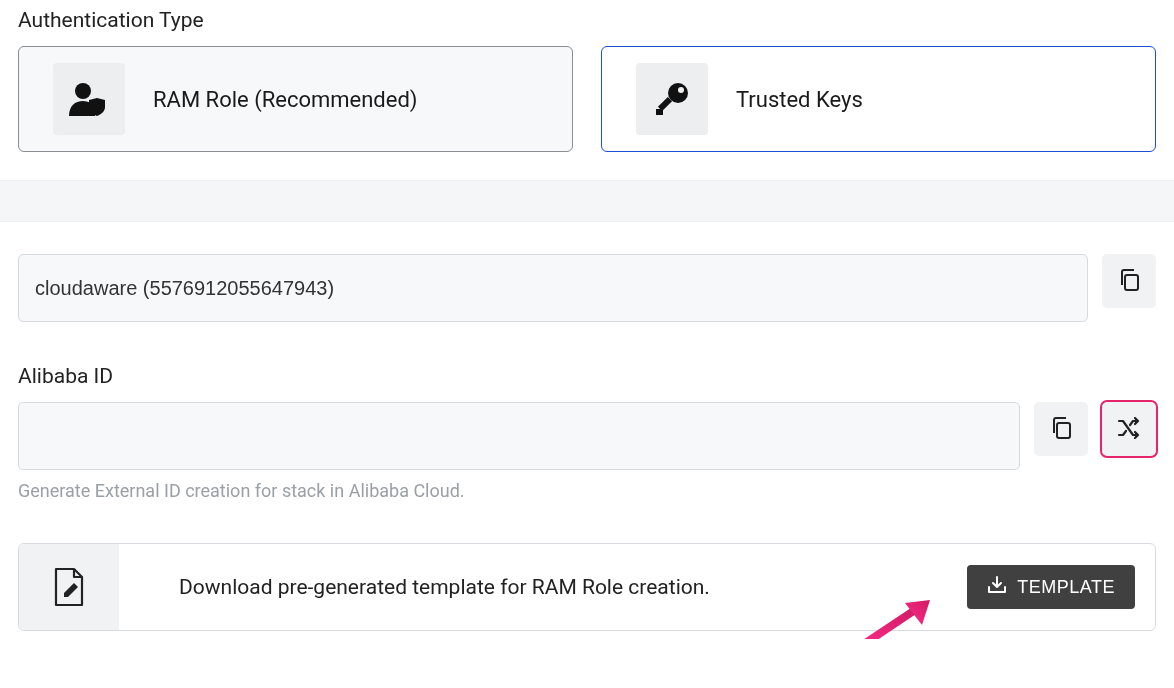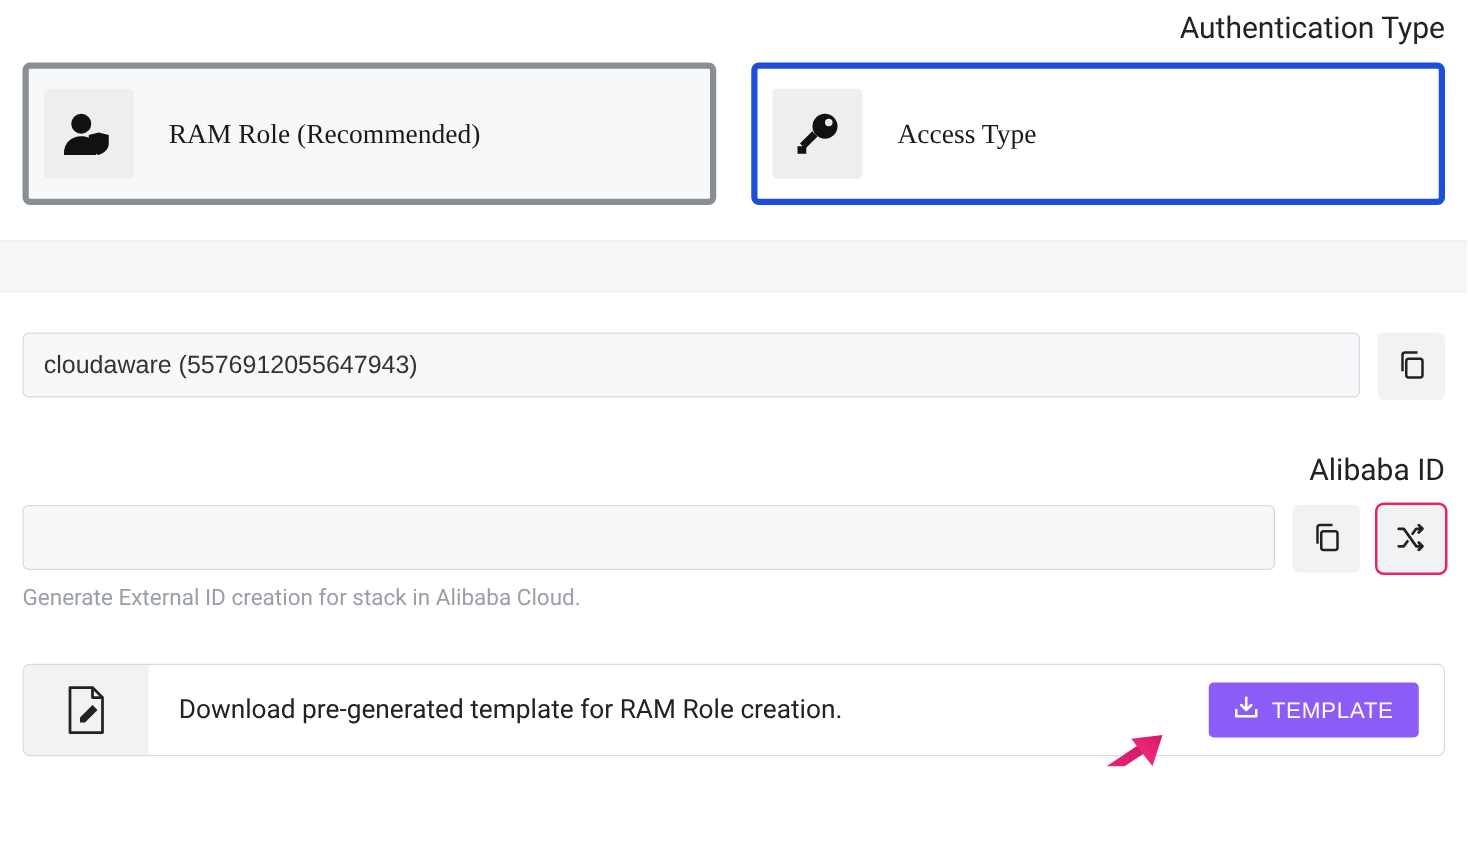--- a/index.html
+++ b/index.html
@@ -6,40 +6,38 @@
   body {
     margin: 0;
     font-family: -apple-system, BlinkMacSystemFont, "Segoe UI", Roboto, "Helvetica Neue", Arial, sans-serif;
     background: #fff;
     color: #1a1a1a;
     font-size: 16px;
   }
   .page { width: 1174px; }
   .section { padding: 8px 18px; }
   .label {
-    font-size: 24px;
+    font-size: 21px;
     color: #222;
     margin-bottom: 14px;
-    text-align: right;
   }
   .auth-options {
     display: flex;
     gap: 28px;
   }
   .auth-card {
     flex: 1;
     display: flex;
     align-items: center;
     gap: 28px;
-    padding: 16px 12px;
-    border: 5px solid #1d4ed8;
+    padding: 16px 34px;
+    border: 1px solid #1d4ed8;
     border-radius: 6px;
     background: #fff;
     cursor: pointer;
-    font-family: Liberation Serif, serif;
   }
   .auth-card.selected {
     background: #f7f8f9;
     border-color: #888e94;
   }
   .auth-icon-box {
     width: 72px;
     height: 72px;
     background: #eceeef;
     border-radius: 4px;
@@ -58,21 +56,21 @@
     border-bottom: 1px solid #eef0f1;
     margin: 20px 0 24px 0;
   }
   .field-row {
     display: flex;
     align-items: stretch;
     gap: 14px;
   }
   .input {
     flex: 1;
-    height: 52px;
+    height: 68px;
     padding: 0 16px;
     font-size: 20px;
     color: #333;
     background: #f7f8f9;
     border: 1px solid #d7dbdf;
     border-radius: 5px;
     outline: none;
   }
   .input::placeholder { color: #6b7280; }
   .icon-btn {
@@ -95,41 +93,42 @@
     font-size: 18px;
     color: #9aa0a6;
   }
   .field-block { margin-bottom: 26px; }
   .template-card {
     display: flex;
     align-items: center;
     border: 1px solid #d7dbdf;
     border-radius: 6px;
     overflow: hidden;
-    height: 74px;
+    height: 88px;
+    gap: 36px;
   }
   .template-icon-box {
     width: 100px;
     height: 100%;
     background: #f0f2f4;
     display: flex;
     align-items: center;
     justify-content: center;
   }
   .template-text {
     flex: 1;
     padding: 0 24px;
     font-size: 21px;
     color: #222;
   }
   .template-btn {
     margin-right: 20px;
     height: 44px;
     padding: 0 20px;
-    background: #8b5cf6;
+    background: #404040;
     color: #fff;
     border: none;
     border-radius: 4px;
     font-size: 18px;
     letter-spacing: 0.5px;
     display: flex;
     align-items: center;
     gap: 10px;
     cursor: pointer;
   }
@@ -159,21 +158,21 @@
       </div>
       <div class="auth-card">
         <div class="auth-icon-box">
           <svg width="36" height="36" viewBox="0 0 36 36" fill="#111">
             <circle cx="24" cy="12" r="10"></circle>
             <circle cx="27" cy="9" r="3" fill="#eceeef"></circle>
             <rect x="4" y="20" width="14" height="6" transform="rotate(-45 11 23)"></rect>
             <rect x="2" y="28" width="7" height="6"></rect>
           </svg>
         </div>
-        <div class="auth-card-label">Access Type</div>
+        <div class="auth-card-label">Trusted Keys</div>
       </div>
     </div>
   </div>
 
   <div class="divider-band"></div>
 
   <div class="section field-block">
     <div class="field-row">
       <input class="input" type="text" readonly="" value="cloudaware (5576912055647943)" style="">
       <button class="icon-btn">

